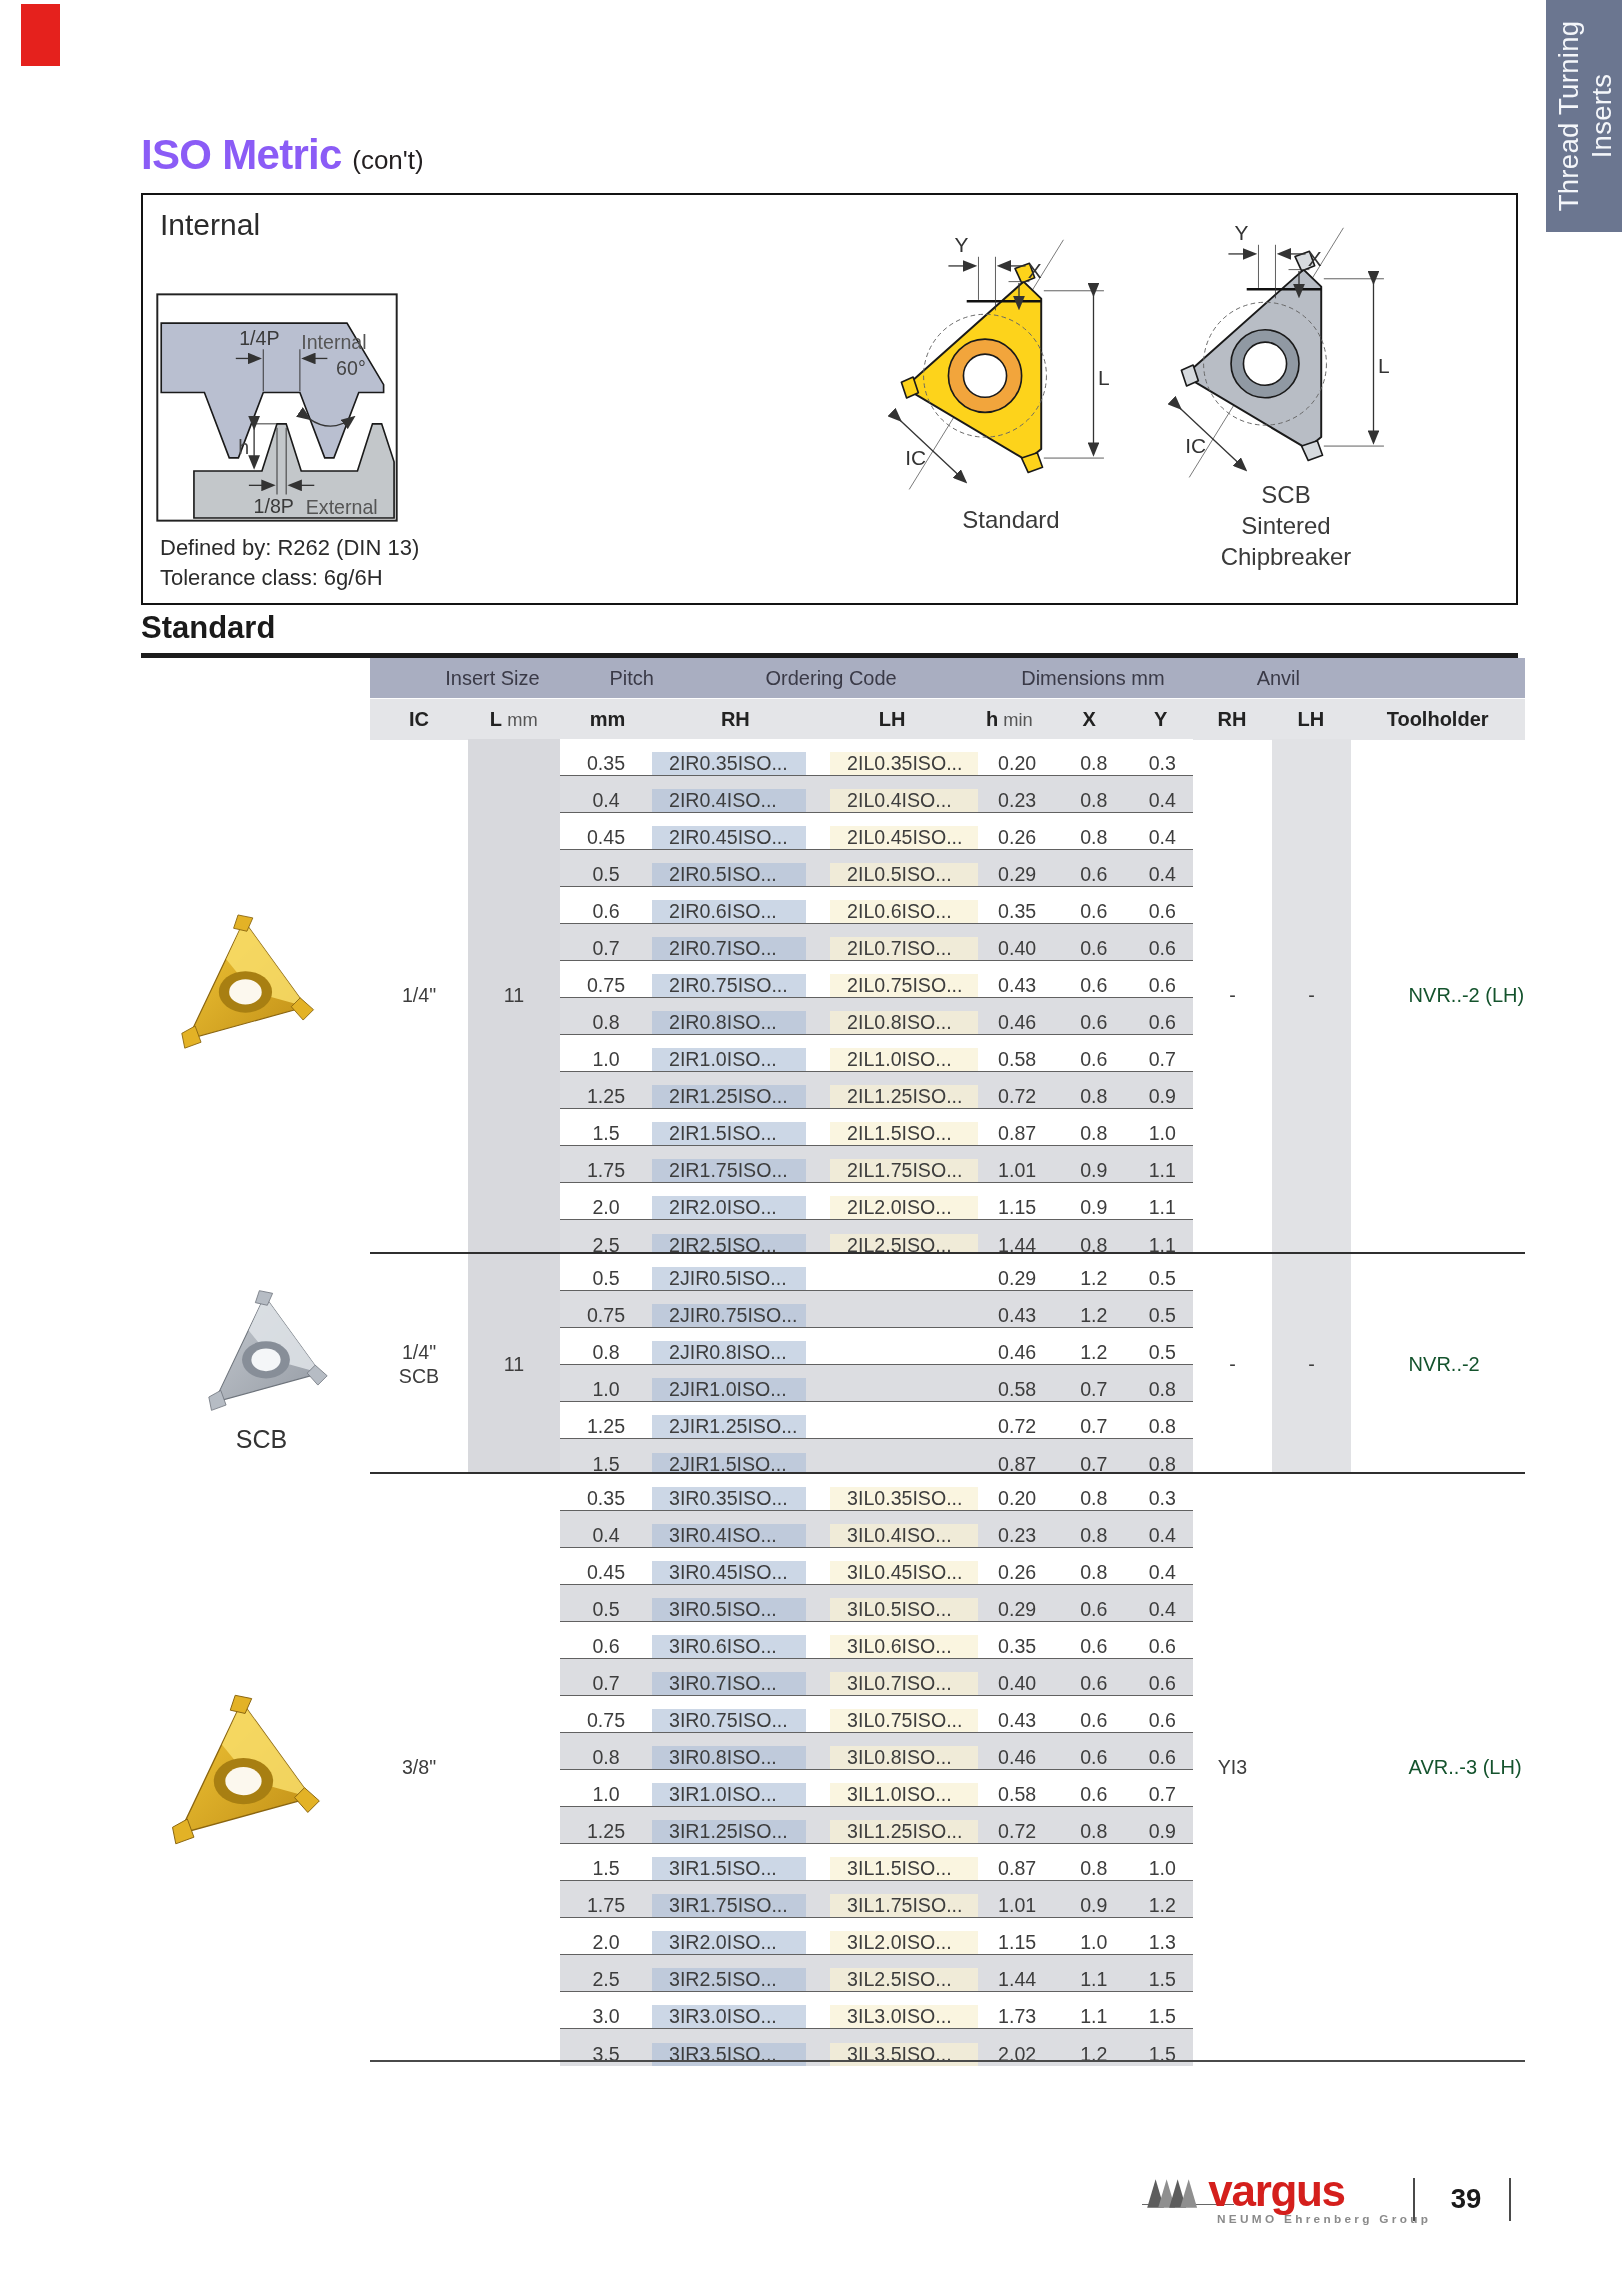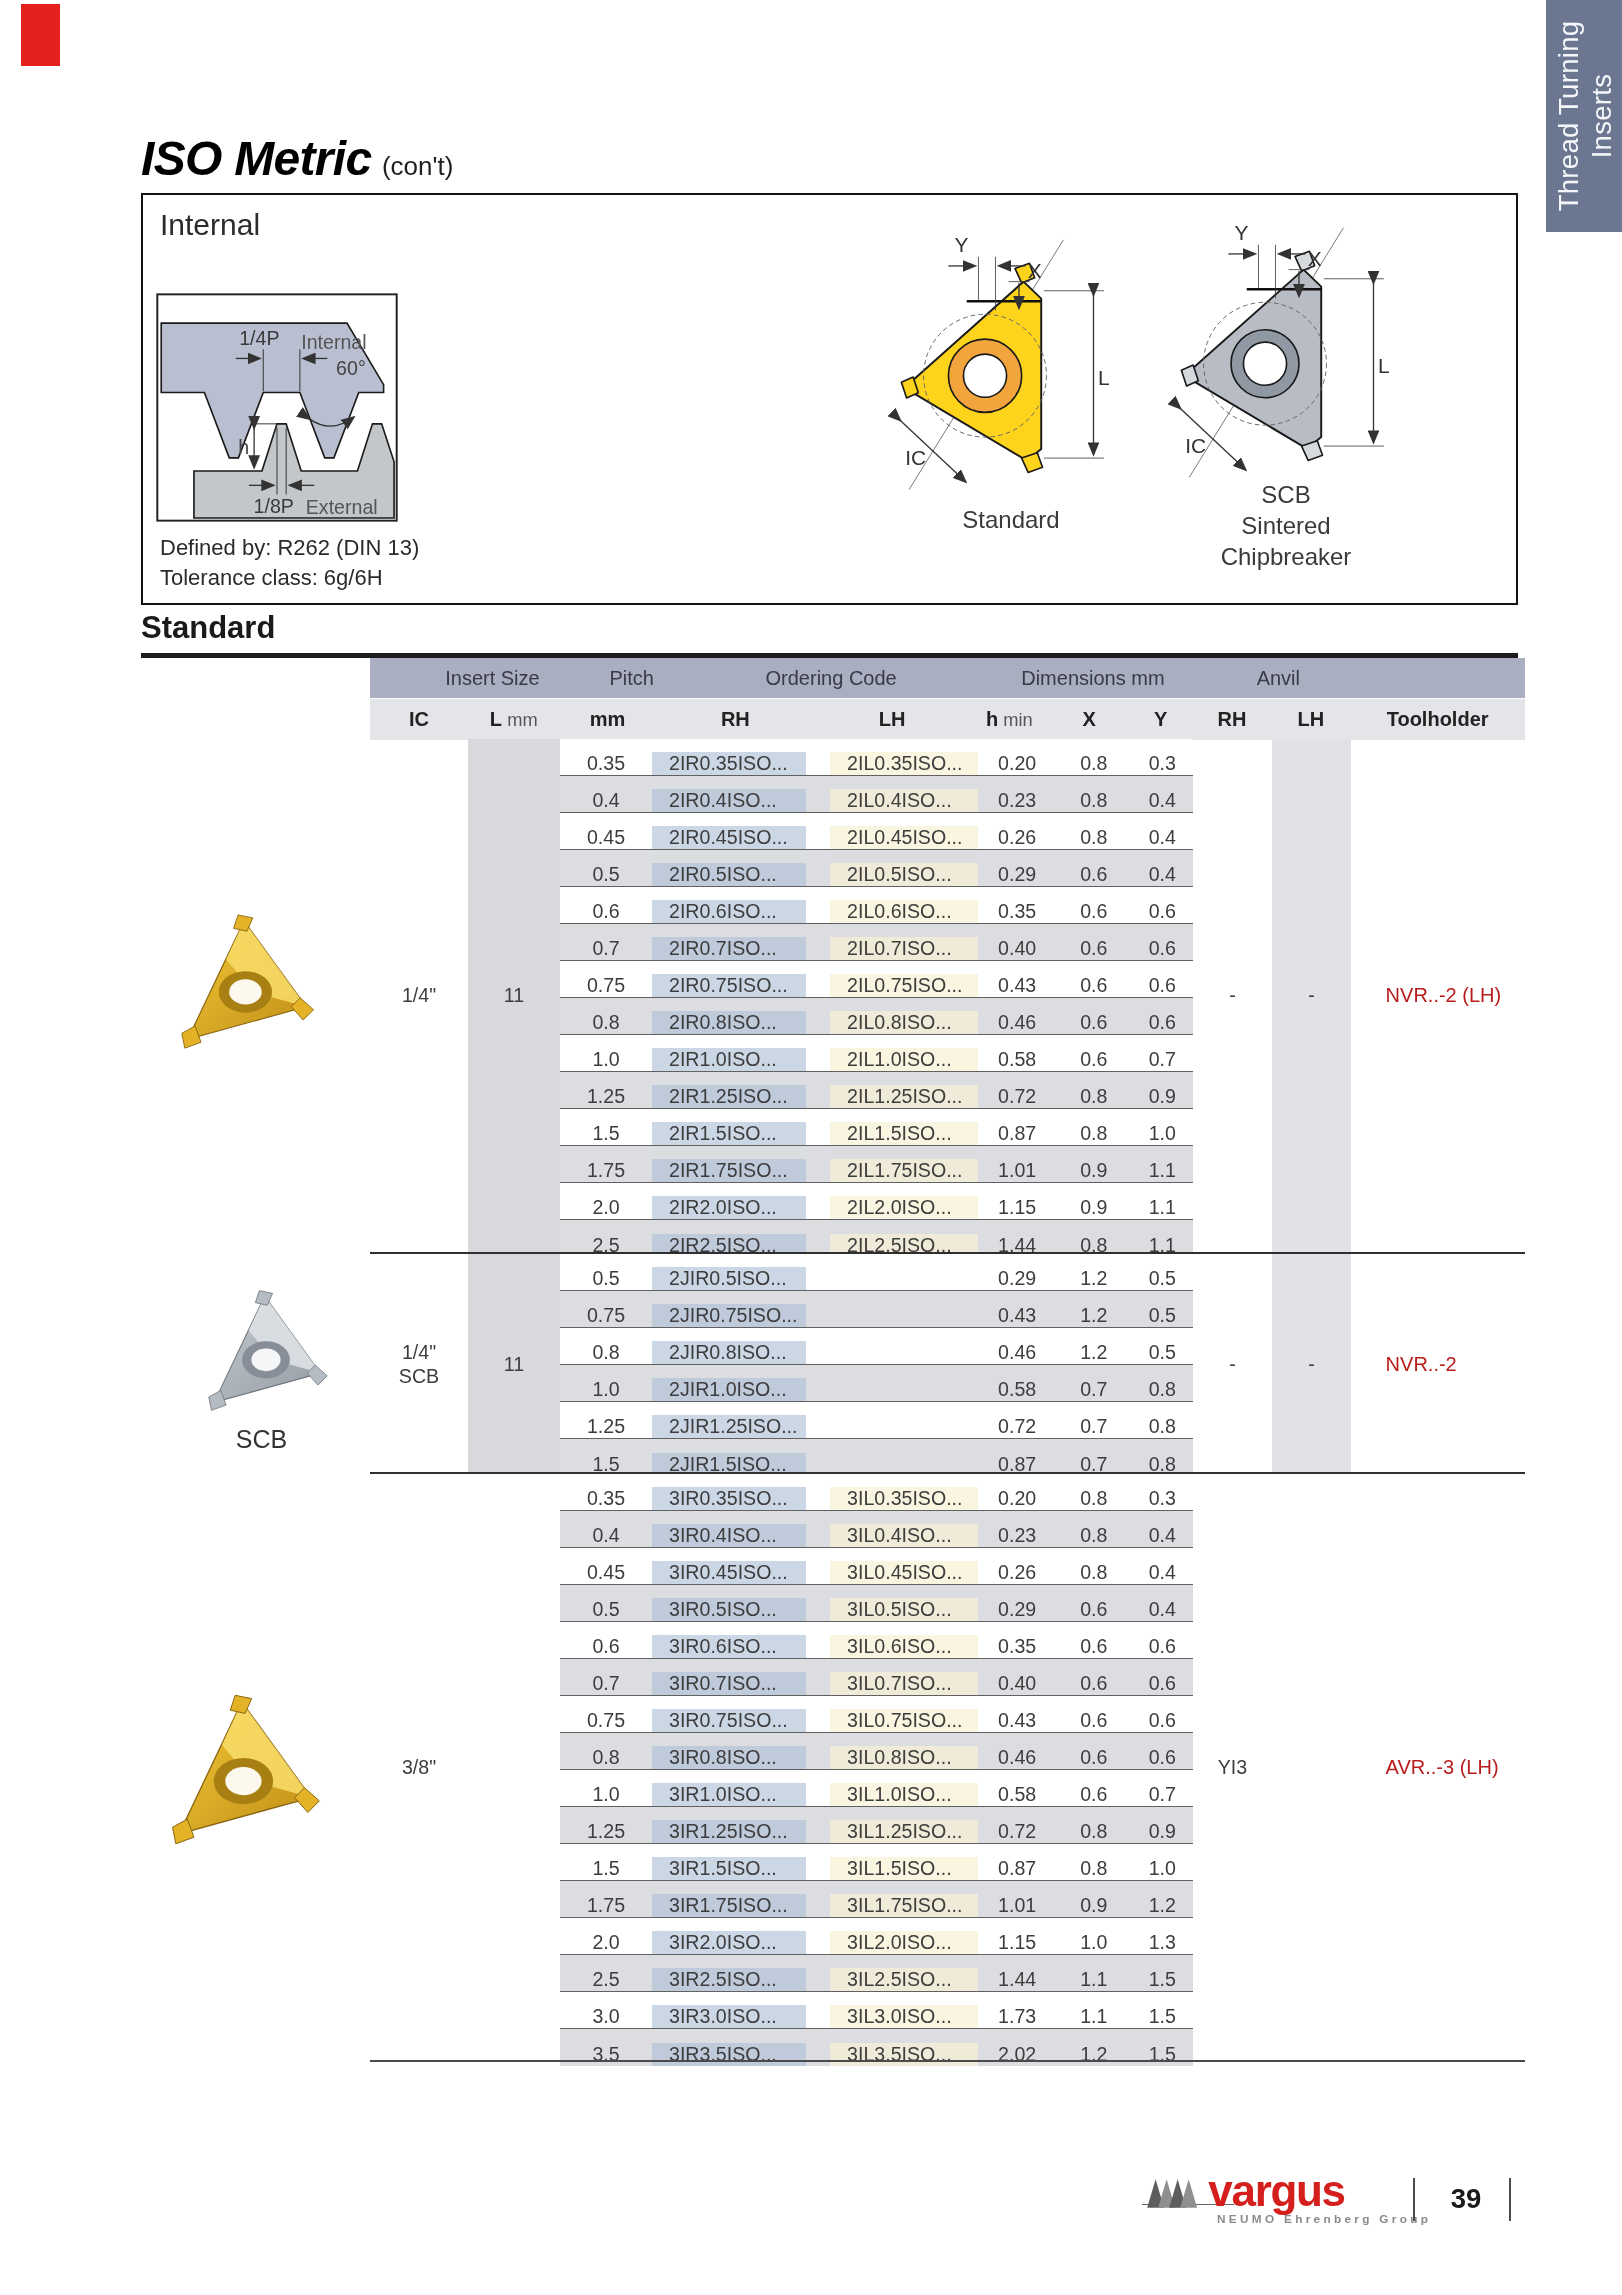--- a/index.html
+++ b/index.html
@@ -7,21 +7,21 @@
         font-family:"Liberation Sans",sans-serif;color:#2f2f2f;overflow:hidden;}
   .abs{position:absolute;}
   
   #corner-mark{left:21px;top:3.9px;width:39px;height:62px;background:#e5211d;}
   #side-tab{left:1546px;top:0;width:77px;height:232px;background:#6b7690;}
   #side-tab .inner{position:absolute;left:50%;top:50%;width:232px;height:77px;
       transform:translate(-50%,-50%) rotate(-90deg);display:flex;align-items:center;justify-content:center;}
   #side-tab .txt{color:#f4f6fa;font-size:27.5px;line-height:1.18;text-align:center;letter-spacing:0.3px;}
   
   #page-title{left:141px;top:131px;display:flex;align-items:baseline;gap:10.5px;}
-  #page-title .main{font-size:48px;font-weight:bold;color:#000000;letter-spacing:-0.7px;font-style:italic;}
+  #page-title .main{font-size:42px;font-weight:bold;color:#8b5cf6;letter-spacing:-0.7px;}
   #page-title .suffix{font-size:26px;color:#231f20;}
   
   #internal-box{left:141px;top:193px;width:1377px;height:412px;border:2.6px solid #131313;box-sizing:border-box;background:#fff;}
   #internal-title{left:160px;top:208px;font-size:30px;color:#2b2b2b;}
   #defined-by{left:160px;top:535px;font-size:22px;color:#2b2b2b;}
   #tolerance{left:160px;top:565px;font-size:22px;color:#2b2b2b;}
   #thread-svg{left:156px;top:293px;}
   #std-drawing{left:870px;top:228px;}
   #scb-drawing{left:1150px;top:216px;}
   .drw-caption{font-size:24px;color:#3a3a3a;text-align:center;line-height:1.3;}
@@ -40,21 +40,21 @@
   .h2cell .lt{font-weight:normal;color:#555;font-size:18.3px;white-space:pre;}
   .tgroup{position:absolute;left:0;width:1155px;}
   .gsep{position:absolute;left:0;width:1155px;height:2px;background:#2f2f2f;}
   #bottom-rule{position:absolute;left:0;top:1402px;width:1155px;height:2px;background:#4a4a4a;}
   .gcell{position:absolute;top:0;height:100%;display:flex;flex-direction:column;align-items:center;justify-content:center;
          font-size:19.6px;color:#3d3d3d;line-height:1.25;}
   .c-ic{left:0;width:98px;}
   .c-l{left:98px;width:92px;background:#d8d9dd;}
   .c-arh{left:823px;width:79px;}
   .c-alh{left:902px;width:79px;background:#e1e2e5;}
-  .c-th{left:996px;width:175px;align-items:flex-start;padding-left:19.6px;box-sizing:border-box;font-size:20px;color:#b91c1c;}
+  .c-th{left:1019px;width:175px;align-items:flex-start;padding-left:19.6px;box-sizing:border-box;font-size:20px;color:#14532d;}
   .rows{position:absolute;left:190px;top:0;width:633px;}
   .trow{display:flex;height:37px;box-sizing:border-box;border-bottom:1.3px solid #616161;background:#ffffff;align-items:flex-end;}
   .trow:last-child{border-bottom:none;}
   .trow.alt{background:#dcdde1;}
   .tcell{display:flex;align-items:center;justify-content:center;font-size:19.6px;color:#3d3d3d;box-sizing:border-box;}
   .tc0{width:96px;} .tc1{width:160px;justify-content:flex-start;padding-left:17px;}
   .tc2{width:154px;justify-content:flex-start;padding-left:17px;}
   .tc3{width:81px;} .tc4{width:79px;} .tc5{width:64px;}
   .trow .tc1{background:#ccd7e6;} .trow.alt .tc1{background:#bfcadb;margin-top:48px;}
   .trow .tc2{background:#faf5e0;margin-left:24px;} .trow.alt .tc2{background:#f0ebd8;}

